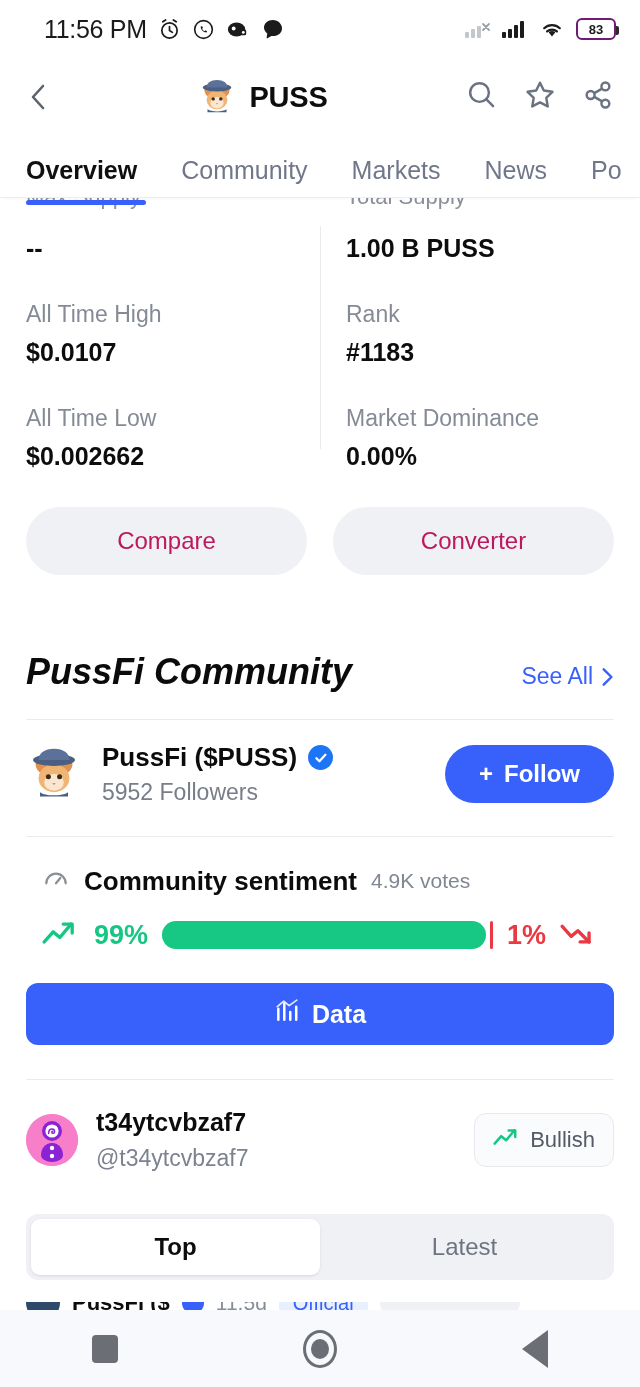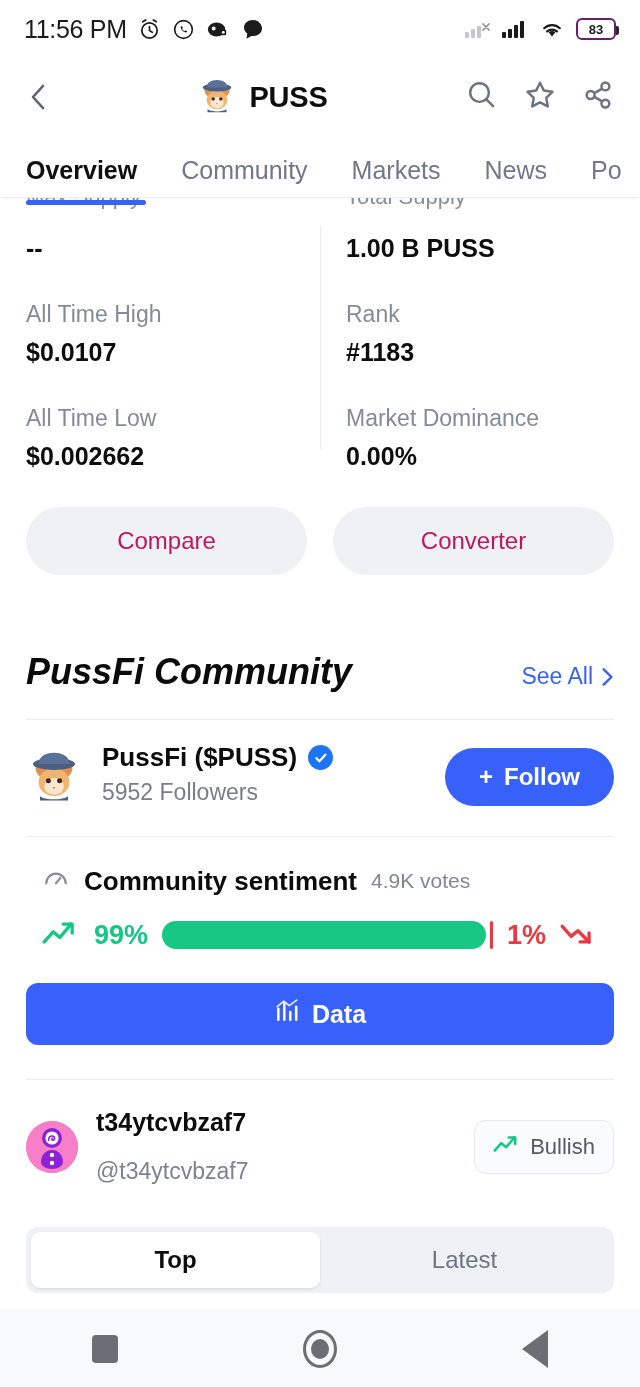--- a/index.html
+++ b/index.html
@@ -10,21 +10,21 @@
     overflow: hidden;
   }
   #app { position: relative; width: 640px; height: 1387px; background:#fff; }
 
   
   .statusbar {
     height: 58px; display: flex; align-items: center;
     padding: 0 24px; background: #fff;
   }
   .sb-left { display: flex; align-items: center; gap: 11px; }
-  .sb-time { font-size: 25px; color: #1b1b1b; letter-spacing: -0.3px; font-weight: 400; }
+  .sb-time { font-size: 25px; color: #1b1b1b; letter-spacing: -0.3px; font-weight: 400; margin-left: 20px; }
   .sb-right { margin-left: auto; display: flex; align-items: center; gap: 11px; }
   .sb-ico { display: flex; align-items: center; }
   .batt {
     width: 40px; height: 22px; border: 2px solid #701a75; border-radius: 6px;
     display: flex; align-items: center; justify-content: center;
     font-size: 13px; color: #1b1b1b; position: relative; font-weight:600;
   }
   .batt:after {
     content:""; position:absolute; right:-5px; top:6px; width:3px; height:9px;
     background:#2a2a2a; border-radius:0 2px 2px 0;
@@ -89,21 +89,21 @@
   
   .sec-head {
     display: flex; align-items: baseline; padding: 76px 26px 0; justify-content: space-between;
   }
   .sec-title { font-size: 36px; font-weight: 700; color: #0b0b0b; font-style: italic; }
   .see-all { font-size: 23px; color: #3861fb; font-weight: 500; display:flex; align-items:center; gap:7px; }
 
   .divider { height: 1px; background: #e9ebef; margin: 26px 26px 0; }
 
   
-  .profile { display: flex; align-items: flex-end; padding: 22px 26px 0; }
+  .profile { display: flex; align-items: center; padding: 22px 26px 0; }
   .avatar-cat { width: 56px; height: 56px; position: relative; flex: none; }
   .prof-text { margin-left: 20px; }
   .prof-name-row { display: flex; align-items: center; gap: 11px; }
   .prof-name { font-size: 26px; font-weight: 700; color: #0c0c0c; }
   .verified {
     width: 25px; height: 25px; background: #1d74f5; border-radius: 50%;
     display:flex; align-items:center; justify-content:center; flex:none;
   }
   .prof-sub { font-size: 23px; color: #777e8a; margin-top: 6px; }
   .follow-btn {
@@ -129,21 +129,21 @@
     display: flex; align-items: center; justify-content: center; gap: 12px;
     color: #fff; font-size: 25px; font-weight: 700; border: none; width: calc(100% - 52px);
   }
 
   
   .composer-user { display: flex; align-items: center; padding: 0 26px; margin-top: 28px; }
   .avatar-user { width: 52px; height: 52px; border-radius: 50%; position:relative; flex:none;
      background: radial-gradient(circle at 35% 30%, #ff9ad8 0%, #f977c6 55%, #ef5fb8 100%); overflow:hidden;}
   .cu-text { margin-left: 18px; }
   .cu-name { font-size: 25px; font-weight: 700; color: #0c0c0c; }
-  .cu-handle { font-size: 23px; color: #7c8290; margin-top: 21px; }
+  .cu-handle { font-size: 23px; color: #7c8290; margin-top: 8px; }
   .bull-bear {
     margin-left: auto; display: flex; border: 1px solid #e6e8ed; border-radius: 12px;
     overflow: hidden; background:#fafbfc;
   }
   .bb-item {
     display: flex; align-items: center; gap: 9px; padding: 12px 18px;
     font-size: 22px; color: #545a66;
   }
   .bb-item + .bb-item { border-left: 1px solid #e6e8ed; }
 

